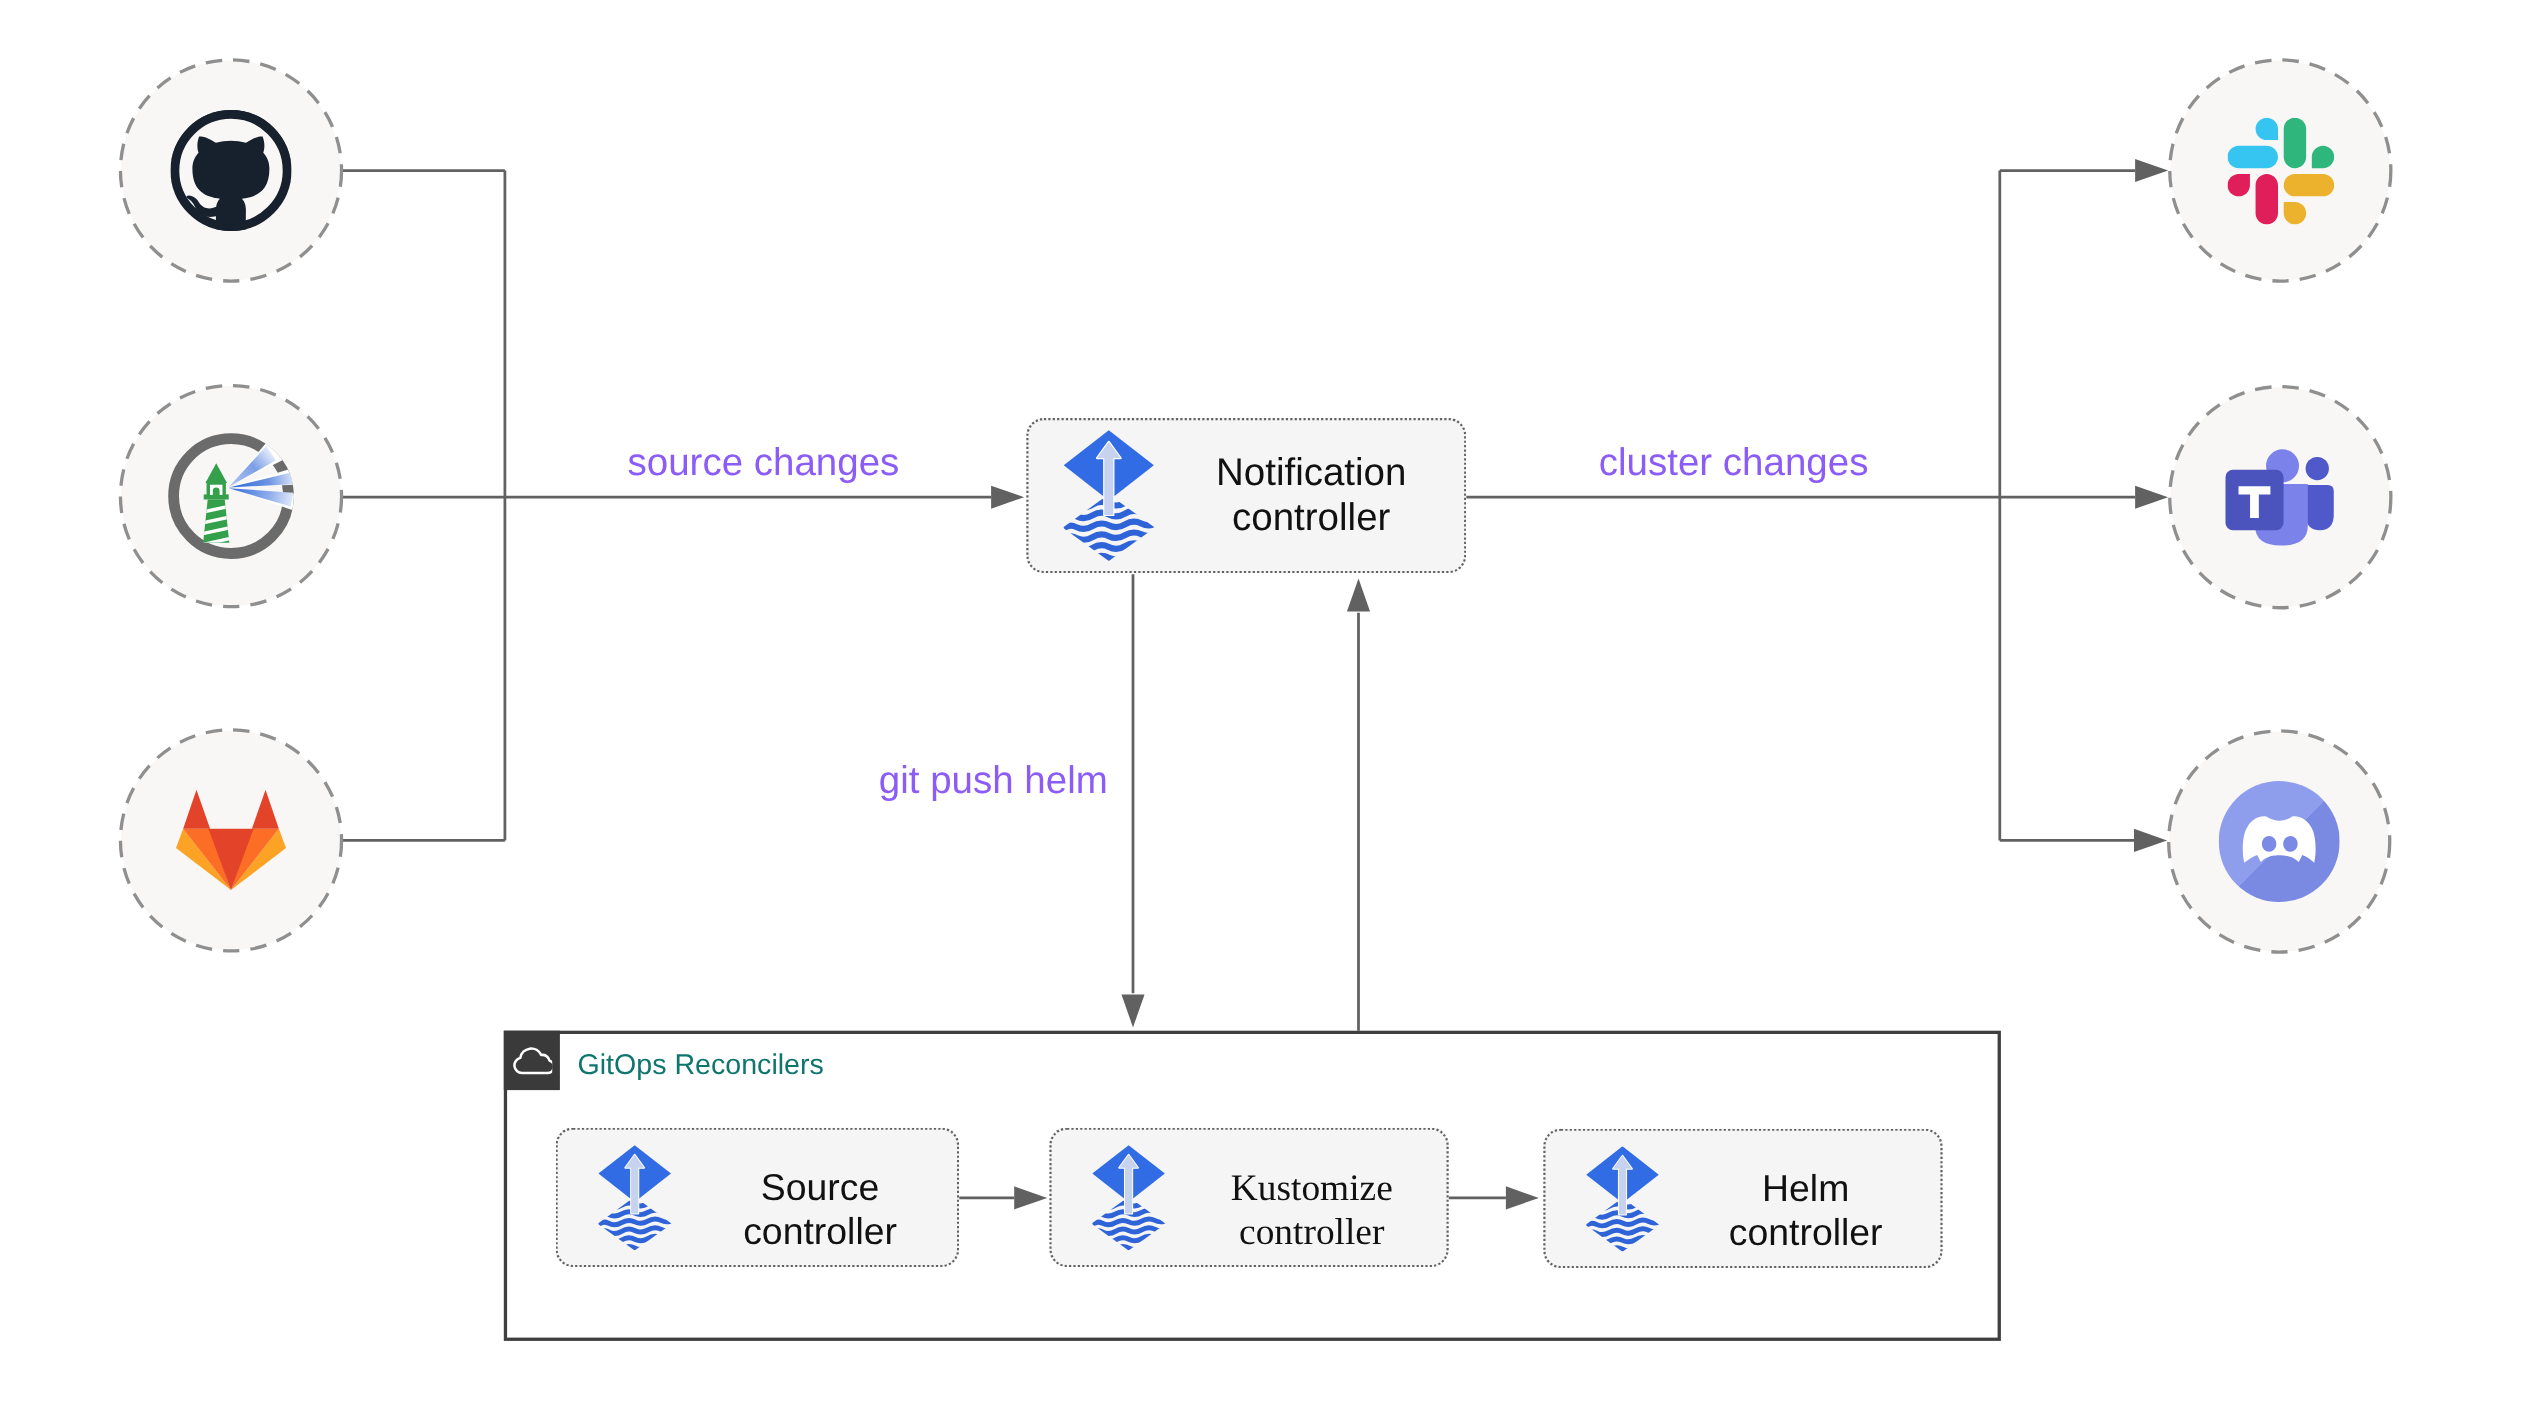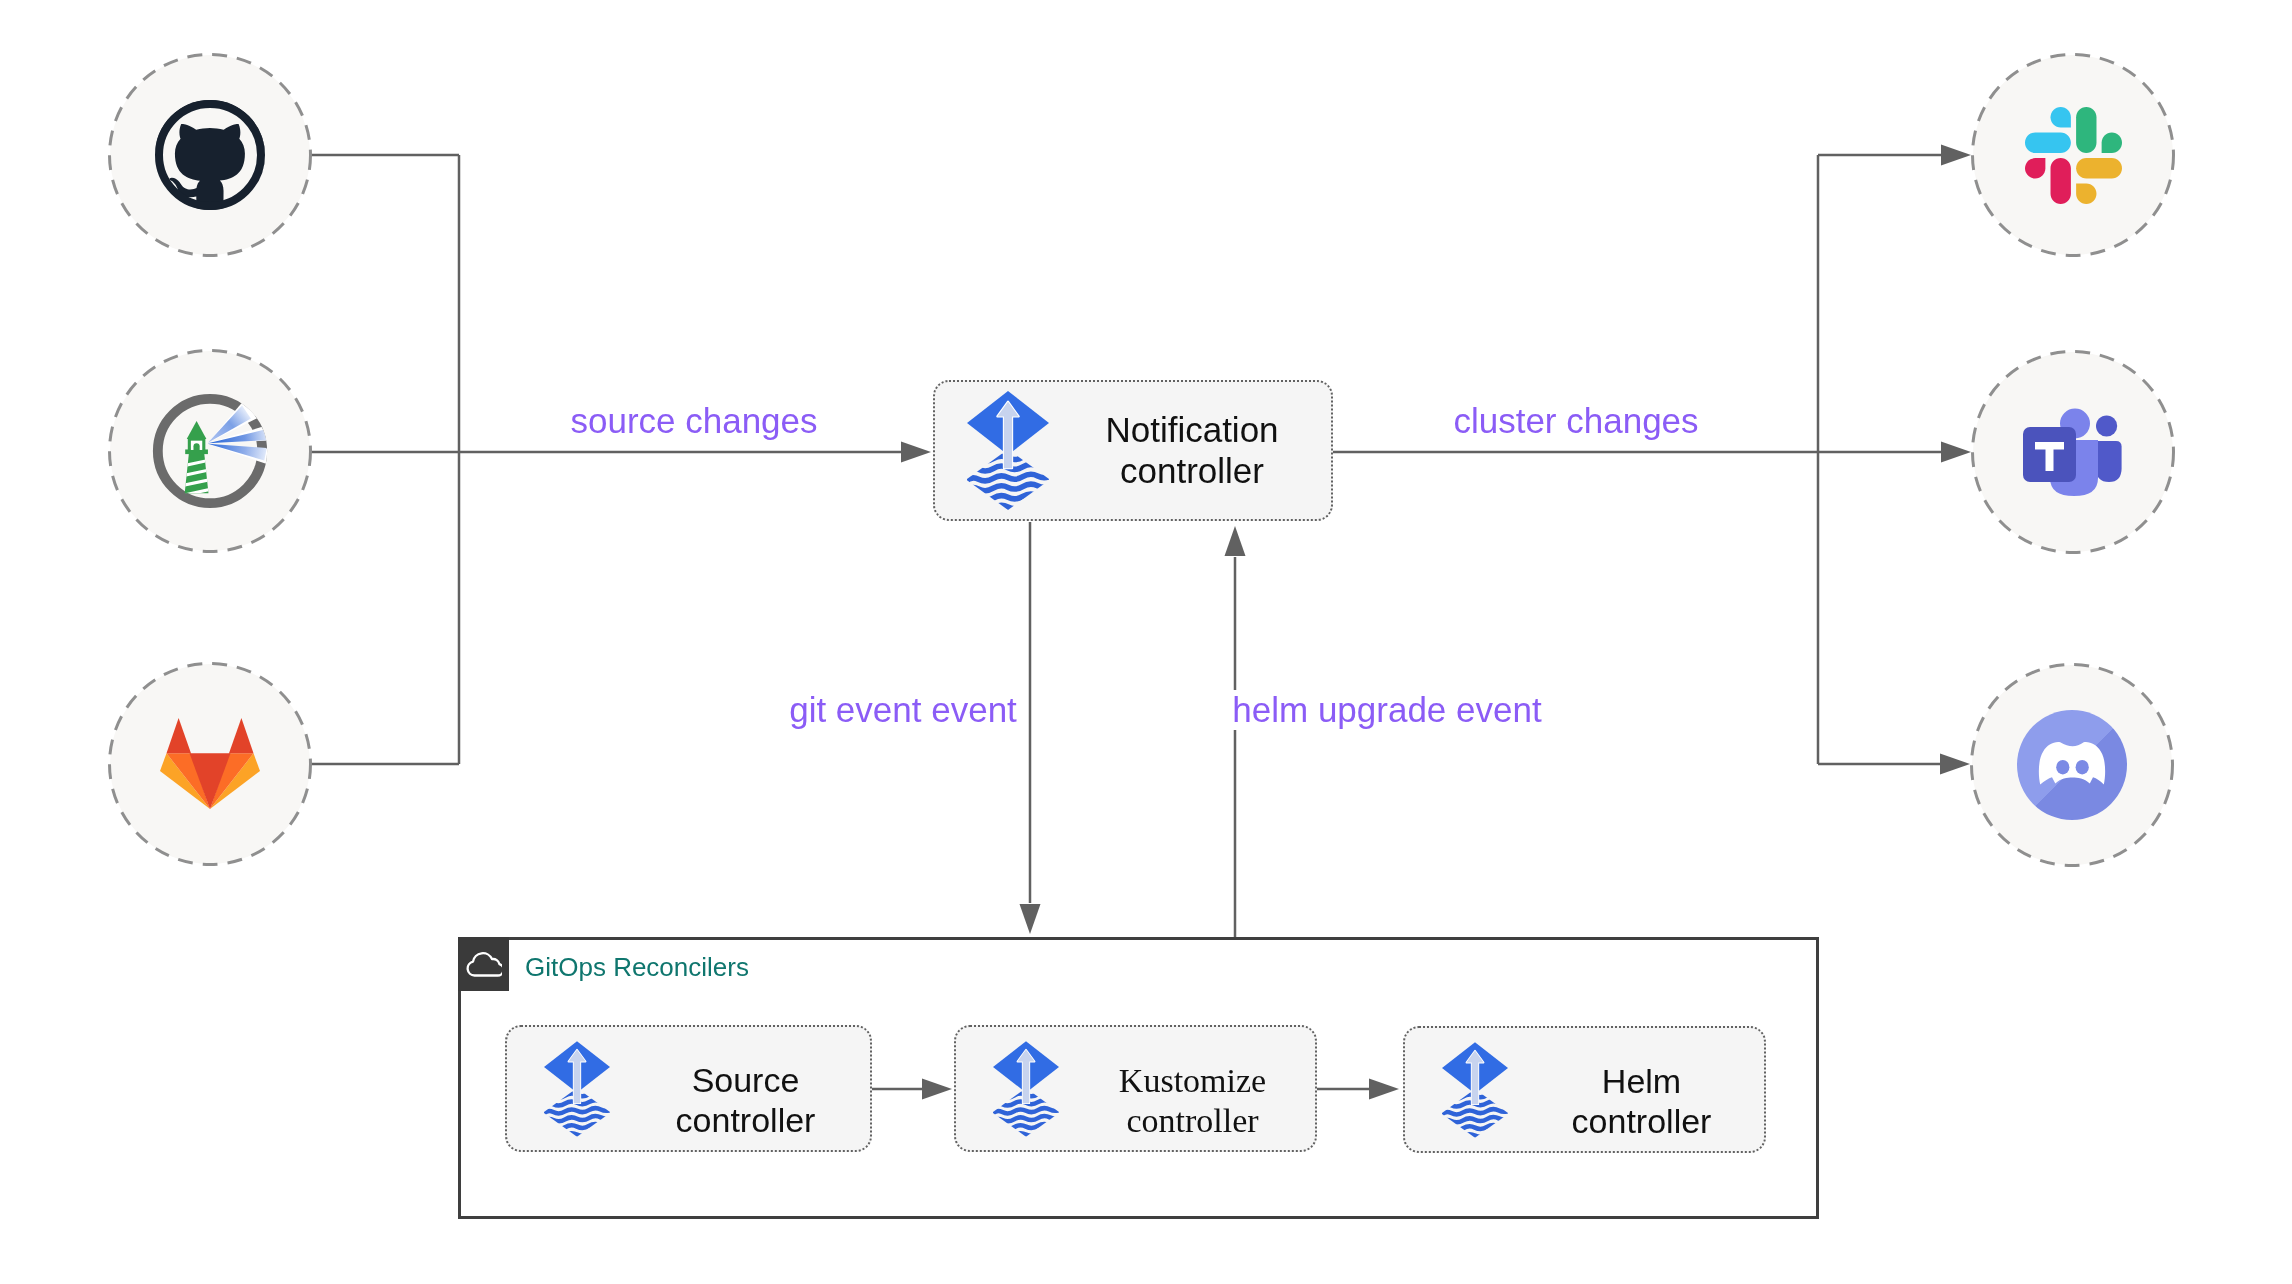--- a/index.html
+++ b/index.html
@@ -98,22 +98,21 @@
       <polygon points="1970,764 1940,753.5 1940,774.5"></polygon>
       <polygon points="1030,934 1019.5,904 1040.5,904"></polygon>
       <polygon points="1235,526 1224.5,556 1245.5,556"></polygon>
       <polygon points="952,1089 922,1078.5 922,1099.5"></polygon>
       <polygon points="1399,1089 1369,1078.5 1369,1099.5"></polygon>
     </g>
   </svg>
 
   <div class="edgelabel" style="left:694px;top:421px">source changes</div>
   <div class="edgelabel" style="left:1576px;top:421px">cluster changes</div>
-  <div class="edgelabel" style="left:903px;top:710px">git event event</div>
-  <div class="edgelabel" style="left:1387px;top:710px">helm upgrade event</div>
+  <div class="edgelabel" style="left:903px;top:710px">git push helm</div>
 
   <div class="endpoint" style="left:110px;top:55px">
     <svg class="ring" width="208" height="208" viewBox="0 0 208 208">
         <circle cx="104" cy="104" r="100.5" fill="none" stroke="#8f8f8f" stroke-width="3" stroke-dasharray="15 10"></circle>
       </svg>
     <svg width="110" height="110" viewBox="0 0 110 110">
       <defs>
         <mask id="gh-mask">
           <rect x="-10" y="-10" width="130" height="130" fill="#fff"></rect>
           <path transform="scale(4.5833)" fill="#000" d="M12 .297c-6.63 0-12 5.373-12 12 0 5.303 3.438 9.8 8.205 11.385.6.113.82-.258.82-.577 0-.285-.01-1.04-.015-2.04-3.338.724-4.042-1.61-4.042-1.61C4.422 18.07 3.633 17.7 3.633 17.7c-1.087-.744.084-.729.084-.729 1.205.084 1.838 1.236 1.838 1.236 1.07 1.835 2.809 1.305 3.495.998.108-.776.417-1.305.76-1.605-2.665-.3-5.466-1.332-5.466-5.93 0-1.31.465-2.38 1.235-3.22-.135-.303-.54-1.523.105-3.176 0 0 1.005-.322 3.3 1.23.96-.267 1.98-.399 3-.405 1.02.006 2.04.138 3 .405 2.28-1.552 3.285-1.23 3.285-1.23.645 1.653.24 2.873.12 3.176.765.84 1.23 1.91 1.23 3.22 0 4.61-2.805 5.625-5.475 5.92.42.36.81 1.096.81 2.22 0 1.606-.015 2.896-.015 3.286 0 .315.21.69.825.57C20.565 22.092 24 17.592 24 12.297c0-6.627-5.373-12-12-12"></path>

